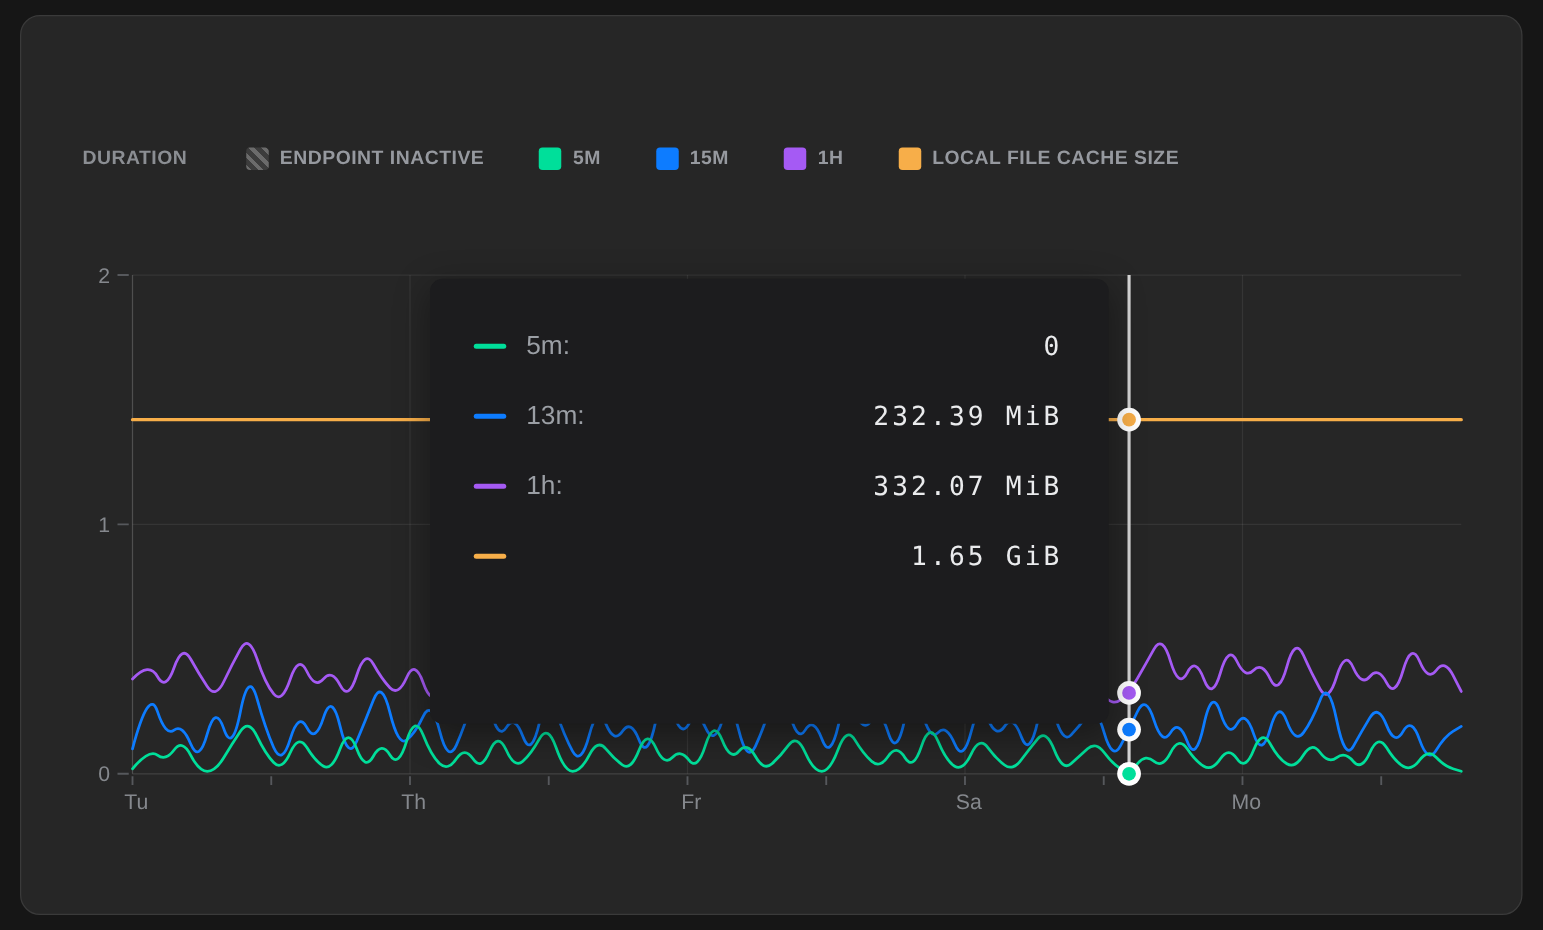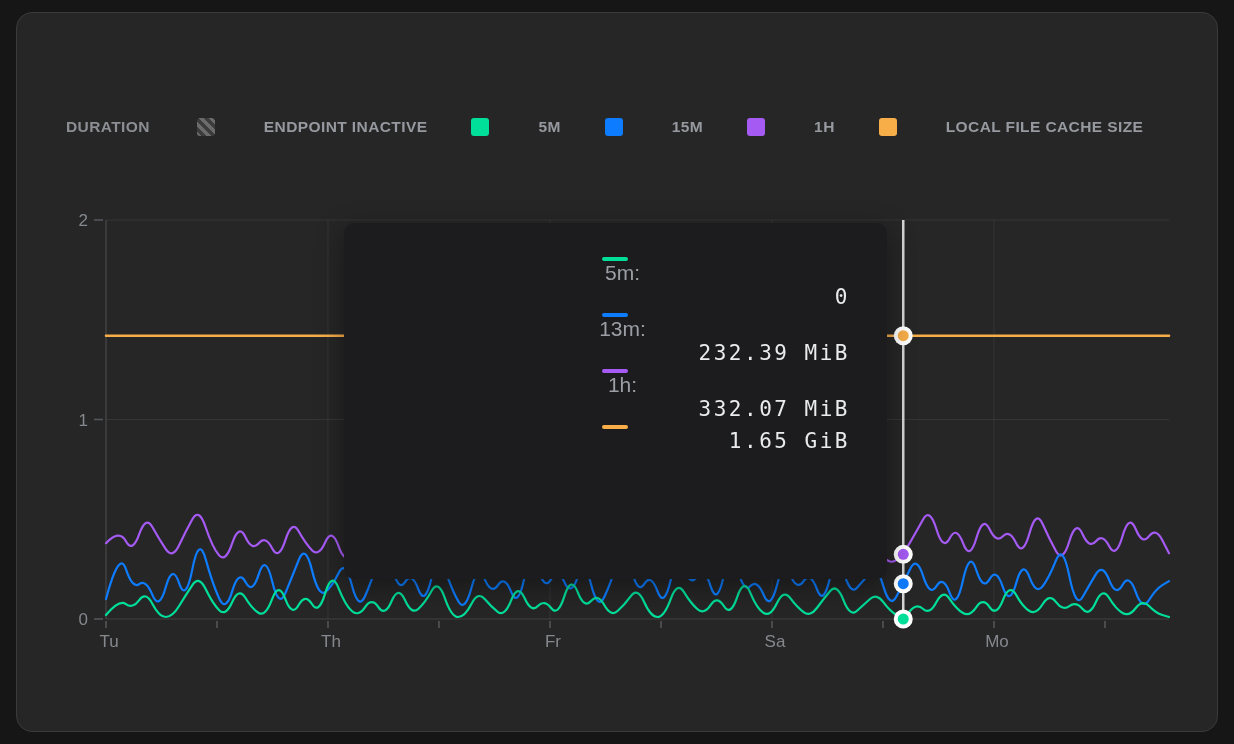--- a/index.html
+++ b/index.html
@@ -20,21 +20,21 @@
     position:absolute;left:49px;top:54px;
     font-size:24px;font-weight:500;color:#e3e4e6;letter-spacing:.1px;
   }
   .legend{
     position:absolute;left:49px;top:105px;height:22px;
     display:flex;align-items:flex-start;
     font-size:15.5px;font-weight:700;letter-spacing:.4px;
     color:#96999f;white-space:nowrap;
   }
   .legend .duration{color:#8b8e93;margin-right:47px;}
-  .legend-item{display:flex;align-items:center;margin-right:44px;cursor:pointer;gap:40px;}
+  .legend-item{display:flex;align-items:center;margin-right:44px;cursor:pointer;}
   .swatch{width:18px;height:18px;border-radius:3px;margin-right:9px;flex:0 0 auto;}
   .swatch.hatched{
     background:repeating-linear-gradient(45deg,#6b6b6b 0 3px,#3c3c3c 3px 7px);
   }
   .chart{
     position:absolute;left:0;top:185px;width:1202px;height:500px;
   }
   .chart svg{position:absolute;left:0;top:0;}
   .axis-label{
     font-family:"Liberation Sans","DejaVu Sans",sans-serif;
@@ -42,21 +42,21 @@
   }
   .tooltip{
     position:absolute;left:327px;top:25px;width:543px;height:356px;
     box-sizing:border-box;
     background:#1c1c1e;
     border-radius:10px;
     box-shadow:0 8px 28px rgba(0,0,0,.38);
     padding:34px 37px 0 35px;
   }
   .tt-date{font-size:24px;color:#d7d8db;margin-bottom:33px;letter-spacing:.1px;}
-  .tt-row{display:flex;align-items:center;height:40px;margin-bottom:16px;flex-direction:column;}
+  .tt-row{display:flex;align-items:center;height:40px;margin-bottom:16px;}
   .tt-dash{width:26px;height:4px;border-radius:2px;flex:0 0 auto;}
   .tt-label{margin-left:16px;font-size:21px;color:#9b9fa5;}
   .tt-value{
     margin-left:auto;
     font-family:"DejaVu Sans Mono","Liberation Mono",monospace;
     font-size:21px;letter-spacing:2.5px;color:#eaebed;
   }
 </style>
 </head>
 <body>

